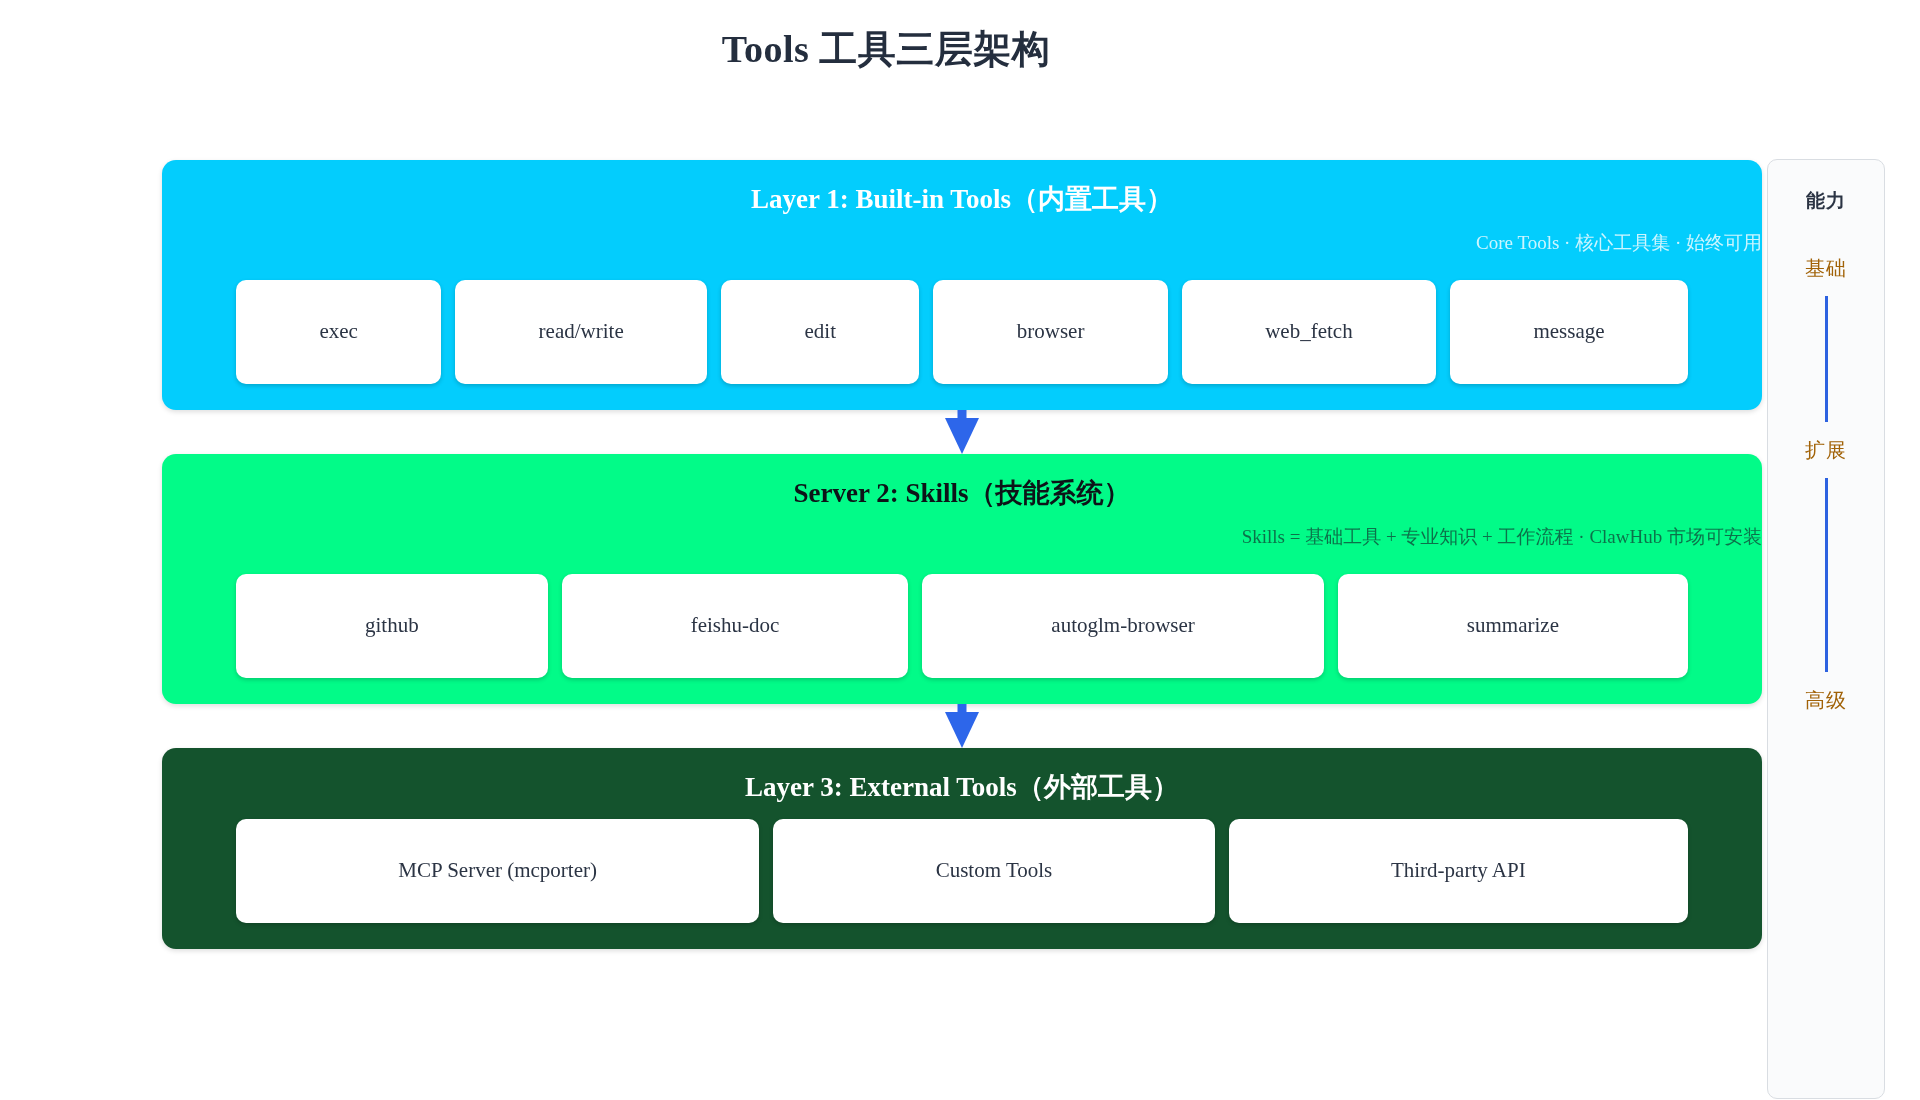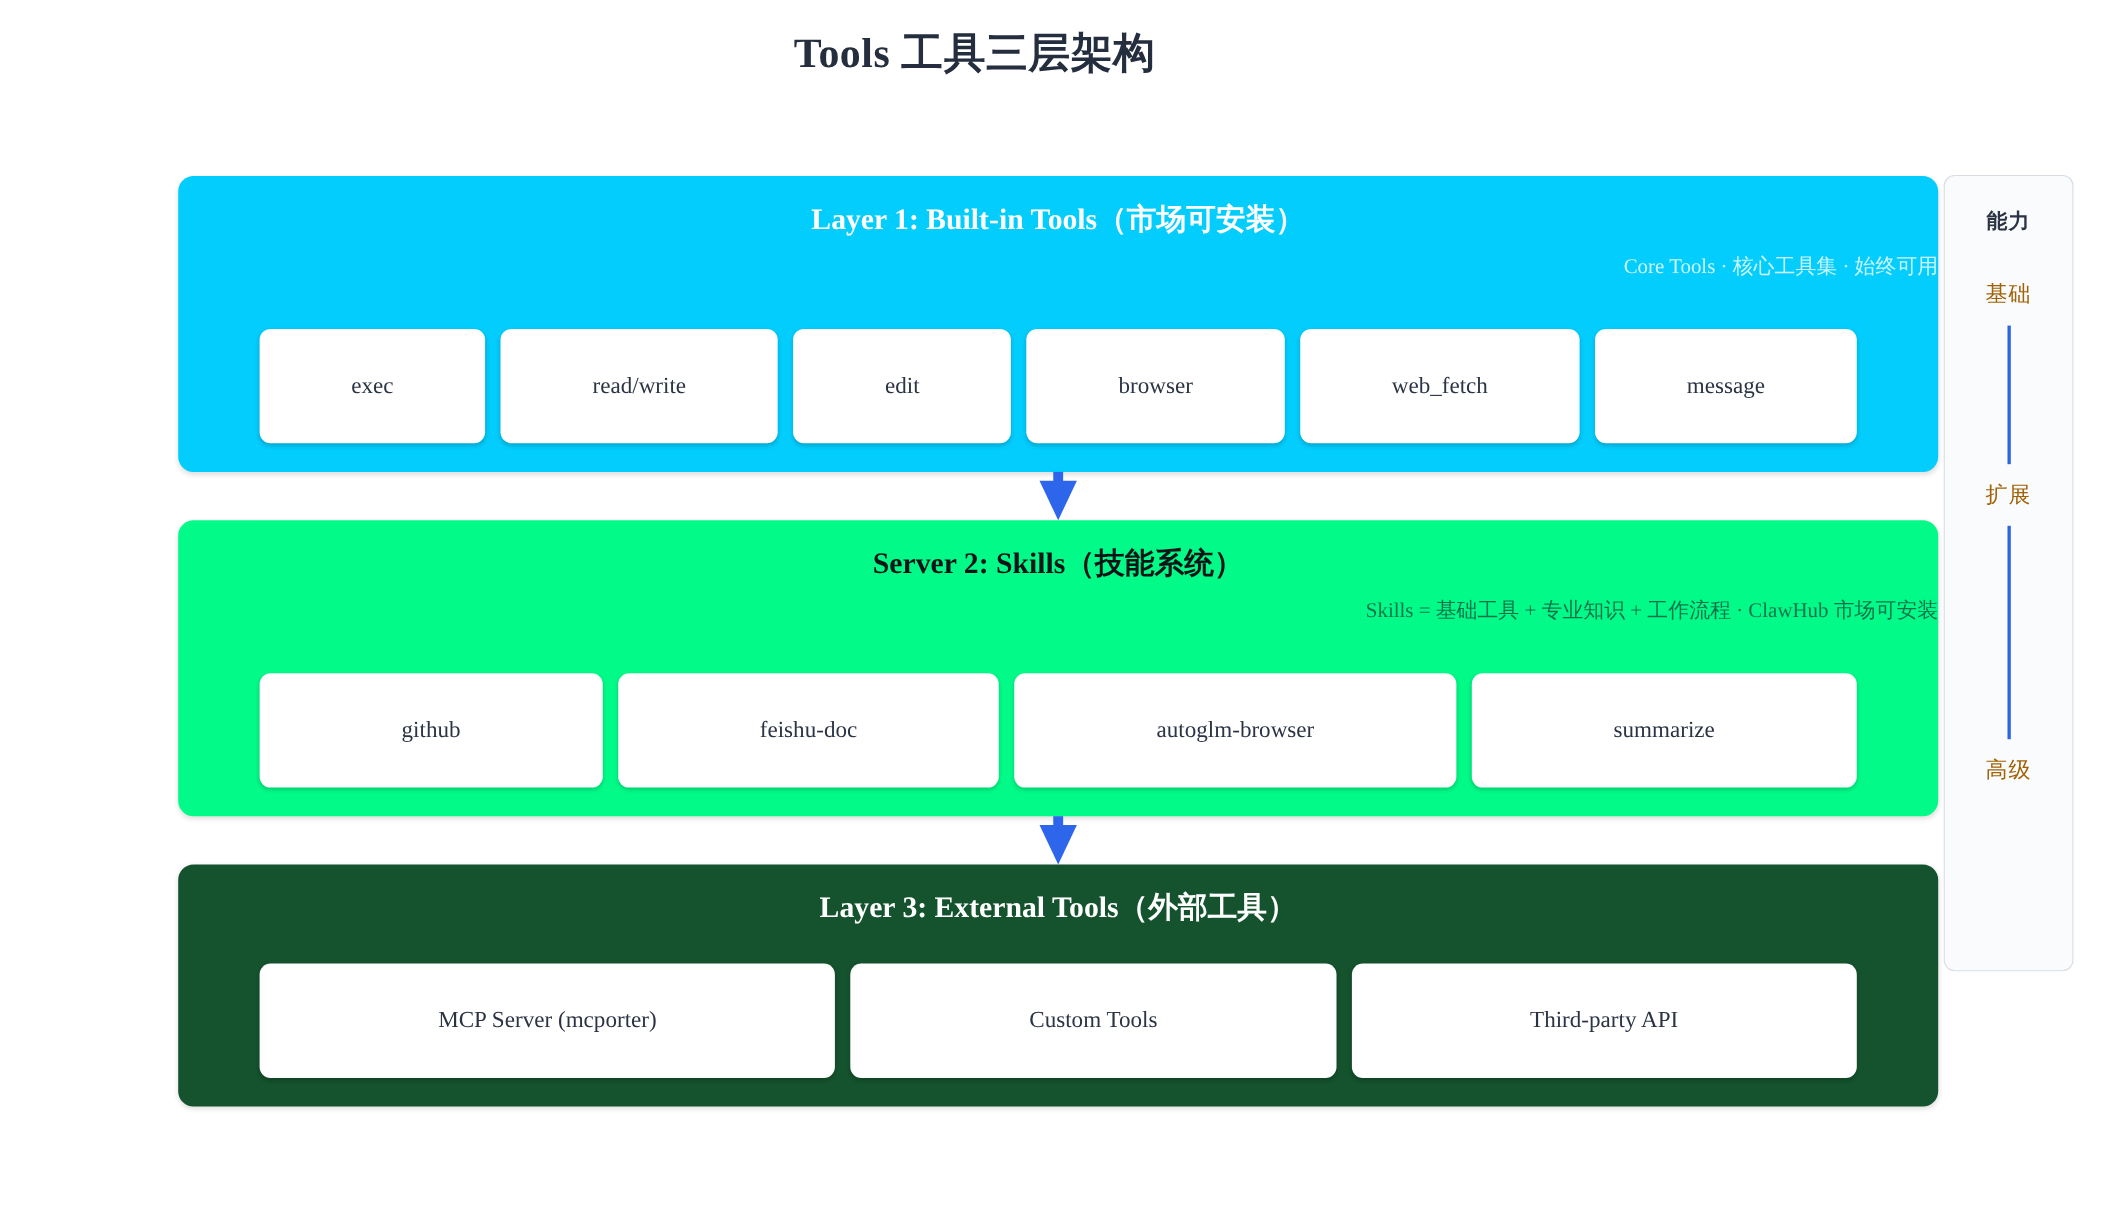--- a/index.html
+++ b/index.html
@@ -78,21 +78,20 @@
     height: 104px;
     display: flex;
     align-items: center;
     justify-content: center;
     text-align: center;
     font-size: 21px;
     color: #2b3444;
     padding: 12px 18px;
     flex: 1 1 auto;
     min-width: 0;
-    margin-top: 19px;
   }
 
   
   .layer-1 { background: #03cdfd; }
   .layer-1 .layer-title { color: #ffffff; }
   .layer-1 .layer-sub { color: rgba(255,255,255,0.80); }
 
   .layer-2 { background: #02fb88; }
   .layer-2 .layer-title { color: #0d1418; }
   .layer-2 .layer-sub { color: rgba(20,28,36,0.62); }
@@ -134,21 +133,21 @@
     border-right: 17px solid transparent;
     border-top: 36px solid #2d66ea;
   }
 
   
   .rail {
     position: absolute;
     left: 1767px;
     top: 159px;
     width: 118px;
-    height: 724px;
+    height: 940px;
     background: #fafbfc;
     border: 1px solid #d9dde2;
     border-radius: 10px;
     display: flex;
     flex-direction: column;
     align-items: center;
     font-family: "Liberation Sans", "DejaVu Sans", sans-serif;
   }
 
   .rail-title {
@@ -190,21 +189,21 @@
 </head>
 <body>
 
 <div class="page">
 
   <div class="page-title">Tools 工具三层架构</div>
 
   <div class="diagram">
 
     <div class="layer layer-1">
-      <div class="layer-title">Layer 1: Built-in Tools（市场可安装）</div>
+      <div class="layer-title">Layer 1: Built-in Tools（内置工具）</div>
       <div class="layer-sub">Core Tools · 核心工具集 · 始终可用</div>
       <div class="tools-row">
         <div class="tool-box">exec</div>
         <div class="tool-box">read/write</div>
         <div class="tool-box">edit</div>
         <div class="tool-box">browser</div>
         <div class="tool-box">web_fetch</div>
         <div class="tool-box">message</div>
       </div>
     </div>

